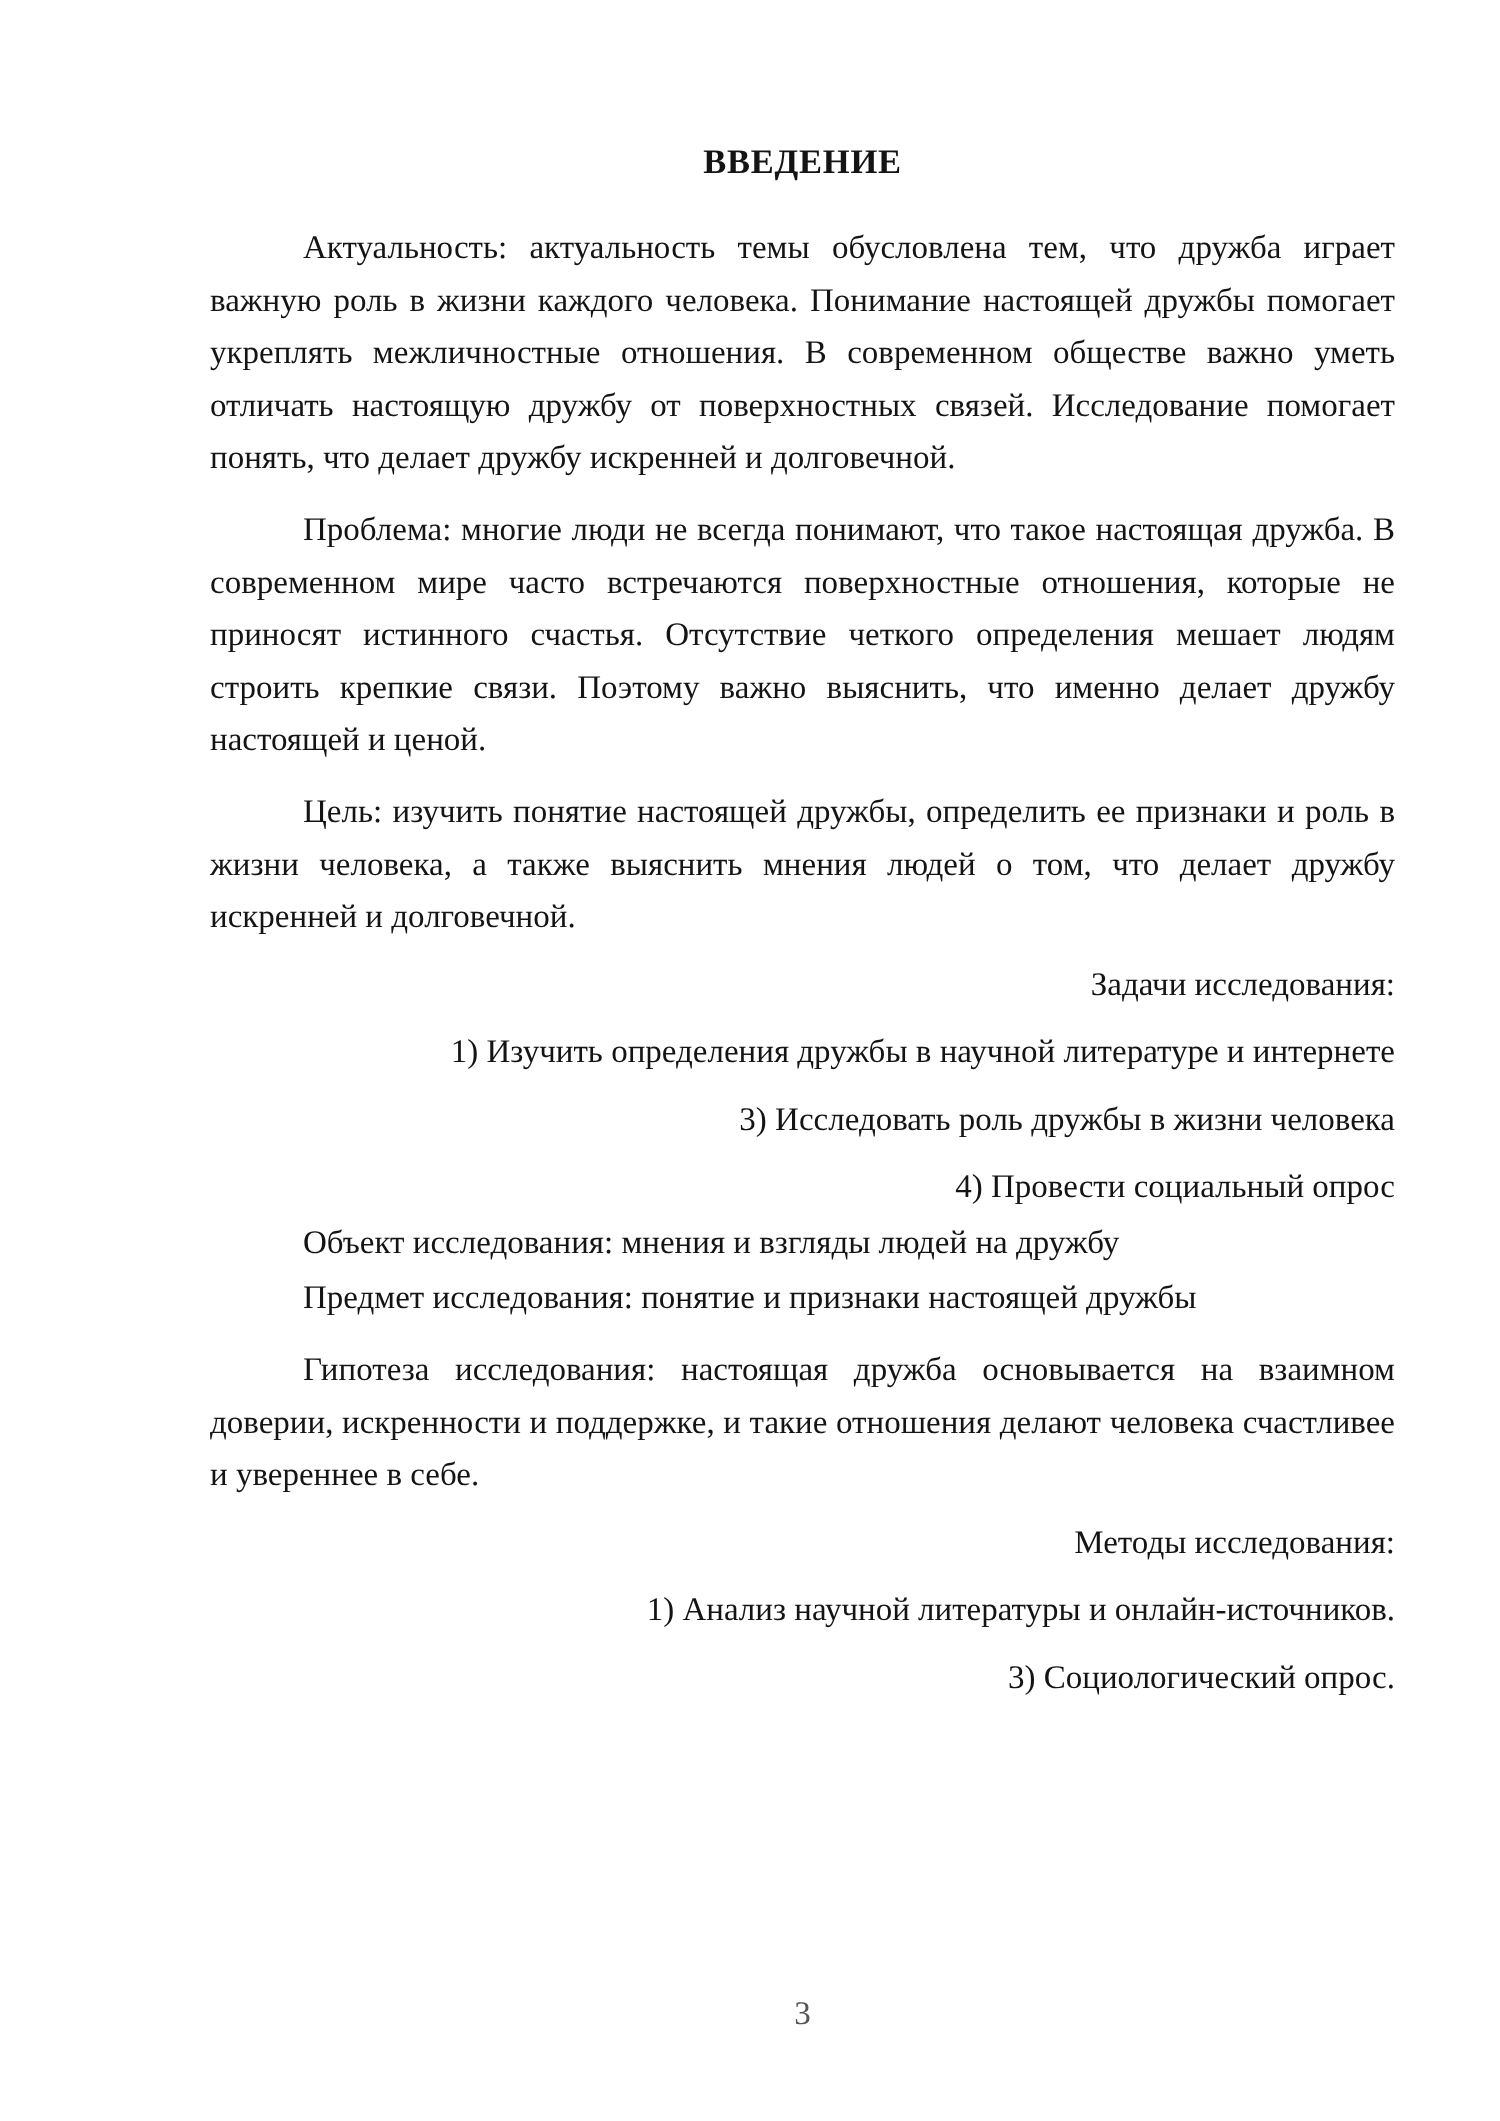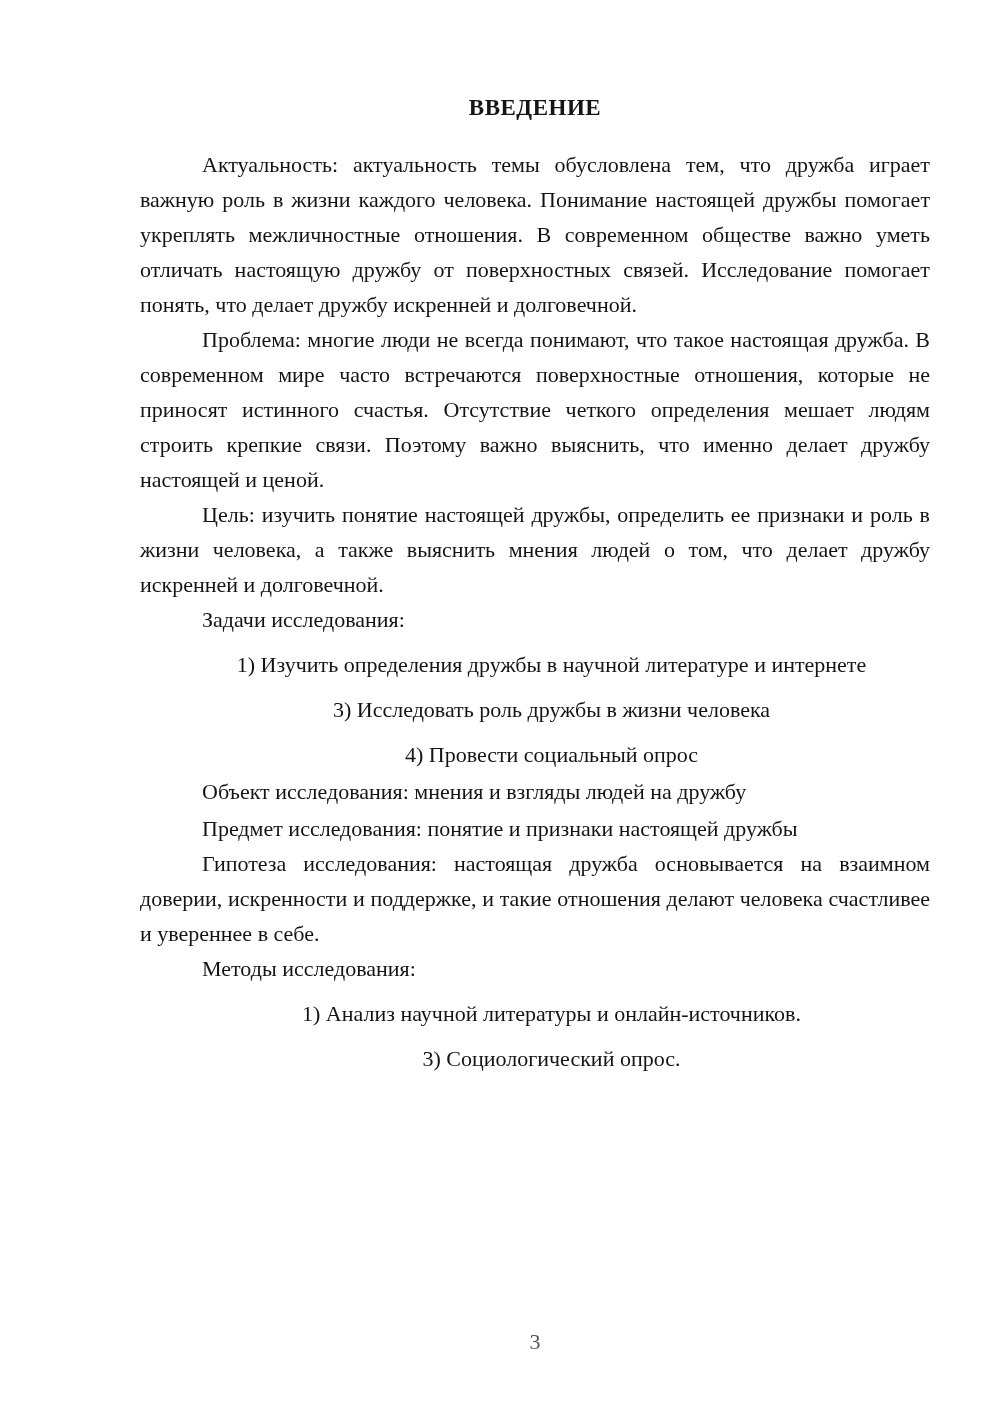--- a/index.html
+++ b/index.html
@@ -31,39 +31,40 @@
     line-height: 35px;
     margin: 0;
     letter-spacing: 0.5px;
   }
   p {
     font-size: 22px;
     line-height: 35px;
     margin: 0;
   }
   .par {
+    margin-top: 13px;
     text-indent: 62px;
     text-align: justify;
   }
   .par.first {
     margin-top: 22px;
   }
   .par.single {
     margin-top: 2px;
     text-align: left;
   }
   .heading-par {
-    margin-top: 0;
+    margin-top: 10px;
     text-indent: 62px;
-    text-align: left;
+    text-align: right;
   }
   .list-item {
     margin-top: 10px;
     padding-left: 33px;
-    text-align: center;
+    text-align: right;
   }
   .footer {
     position: absolute;
     top: 1329px;
     left: 140px;
     right: 70px;
     text-align: center;
     font-size: 22px;
     line-height: 26px;
     color: #54575a;

